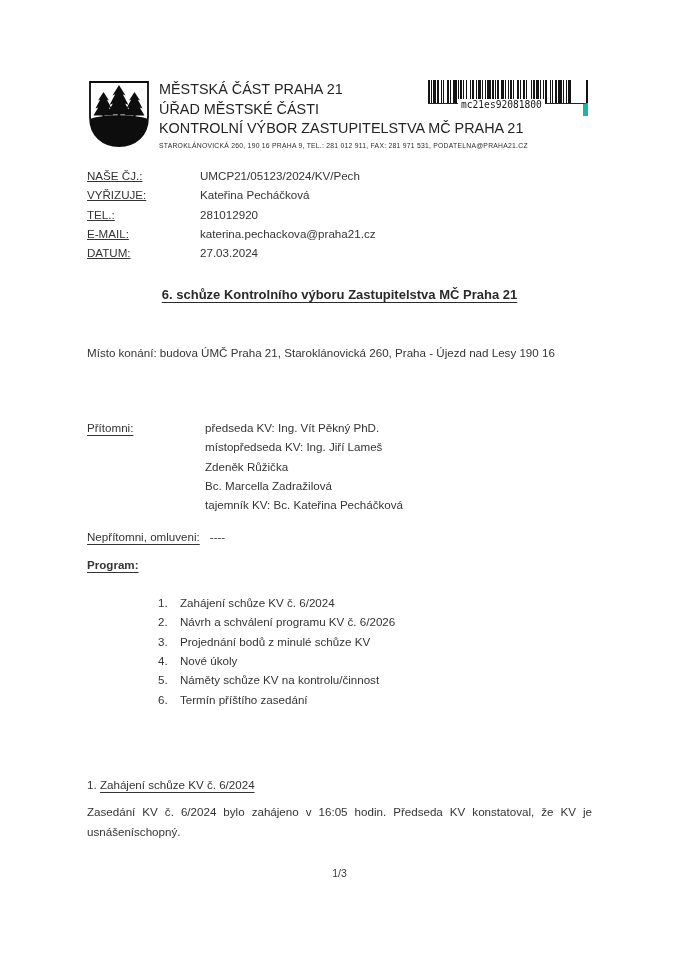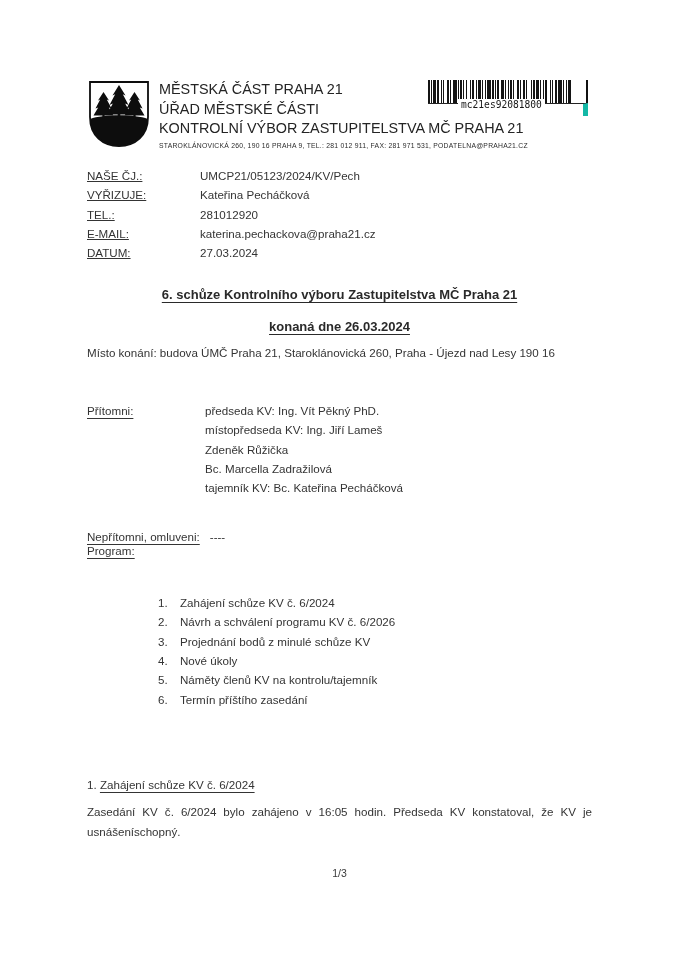--- a/index.html
+++ b/index.html
@@ -24,26 +24,26 @@
   .meta{position:absolute;left:87px;top:166px;font-size:11.6px;line-height:19.3px;}
   .meta-row{display:flex;}
   .meta-label{width:113px;flex:0 0 113px;text-decoration:underline;}
   .meta-value{white-space:nowrap;}
   
   .title-block{position:absolute;left:87px;top:287px;width:505px;text-align:center;color:#2a2a2a;}
   .title-line{font-size:13px;font-weight:700;line-height:15px;text-decoration:underline;text-underline-offset:2.5px;text-decoration-thickness:1px;}
   .title-line2{margin-top:17px;}
   .location{position:absolute;left:87px;top:346px;width:520px;font-size:11.6px;line-height:14px;white-space:nowrap;}
   
-  .attendees{position:absolute;left:87px;top:401px;display:flex;font-size:11.6px;line-height:19.3px;}
+  .attendees{position:absolute;left:87px;top:418px;display:flex;font-size:11.6px;line-height:19.3px;}
   .attendees-label{width:118px;flex:0 0 118px;}
   .u{text-decoration:underline;text-underline-offset:2.5px;text-decoration-thickness:1px;}
   .absent{position:absolute;left:87px;top:530px;font-size:11.6px;line-height:14px;}
   .absent-value{margin-left:10px;}
-  .program-label{position:absolute;left:87px;top:544px;font-size:11.6px;line-height:14px;}
+  .program-label{position:absolute;left:87px;top:558px;font-size:11.6px;line-height:14px;font-weight:bold;}
   .program-list{position:absolute;left:158px;top:593px;font-size:11.6px;line-height:19.35px;}
   .program-item{display:flex;}
   .program-num{width:22px;flex:0 0 22px;}
   
   .section-heading{position:absolute;left:87px;top:778px;font-size:11.6px;line-height:14px;}
   .para{position:absolute;left:87px;top:802px;width:505px;font-size:11.6px;line-height:19.5px;text-align:justify;}
   .footer{position:absolute;left:87px;top:867px;width:505px;text-align:center;font-size:10.5px;color:#3a3a3a;}
 </style>
 </head>
 <body>
@@ -182,21 +182,20 @@
       <span class="meta-value">katerina.pechackova@praha21.cz</span>
     </div>
     <div class="meta-row">
       <span class="meta-label">DATUM:</span>
       <span class="meta-value">27.03.2024</span>
     </div>
   </div>
 
   <div class="title-block">
     <div class="title-line">6. schůze Kontrolního výboru Zastupitelstva MČ Praha 21</div>
-    <div class="title-line title-line2">konaná dne 26.03.2024</div>
   </div>
 
   <div class="location">Místo konání: budova ÚMČ Praha 21, Staroklánovická 260, Praha - Újezd nad Lesy 190 16</div>
 
   <div class="attendees">
     <span class="attendees-label"><span class="u">Přítomni:</span></span>
     <div>
       <div>předseda KV: Ing. Vít Pěkný PhD.</div>
       <div>místopředseda KV: Ing. Jiří Lameš</div>
       <div>Zdeněk Růžička</div>
@@ -222,21 +221,21 @@
     <div class="program-item">
       <span class="program-num">3.</span>
       <span>Projednání bodů z minulé schůze KV</span>
     </div>
     <div class="program-item">
       <span class="program-num">4.</span>
       <span>Nové úkoly</span>
     </div>
     <div class="program-item">
       <span class="program-num">5.</span>
-      <span>Náměty členů KV na kontrolu/tajemník</span>
+      <span>Náměty schůze KV na kontrolu/činnost</span>
     </div>
     <div class="program-item">
       <span class="program-num">6.</span>
       <span>Termín příštího zasedání</span>
     </div>
   </div>
 
   <div class="section-heading">
     <span>1.</span>
     <span class="u">Zahájení schůze KV č. 6/2024</span>

